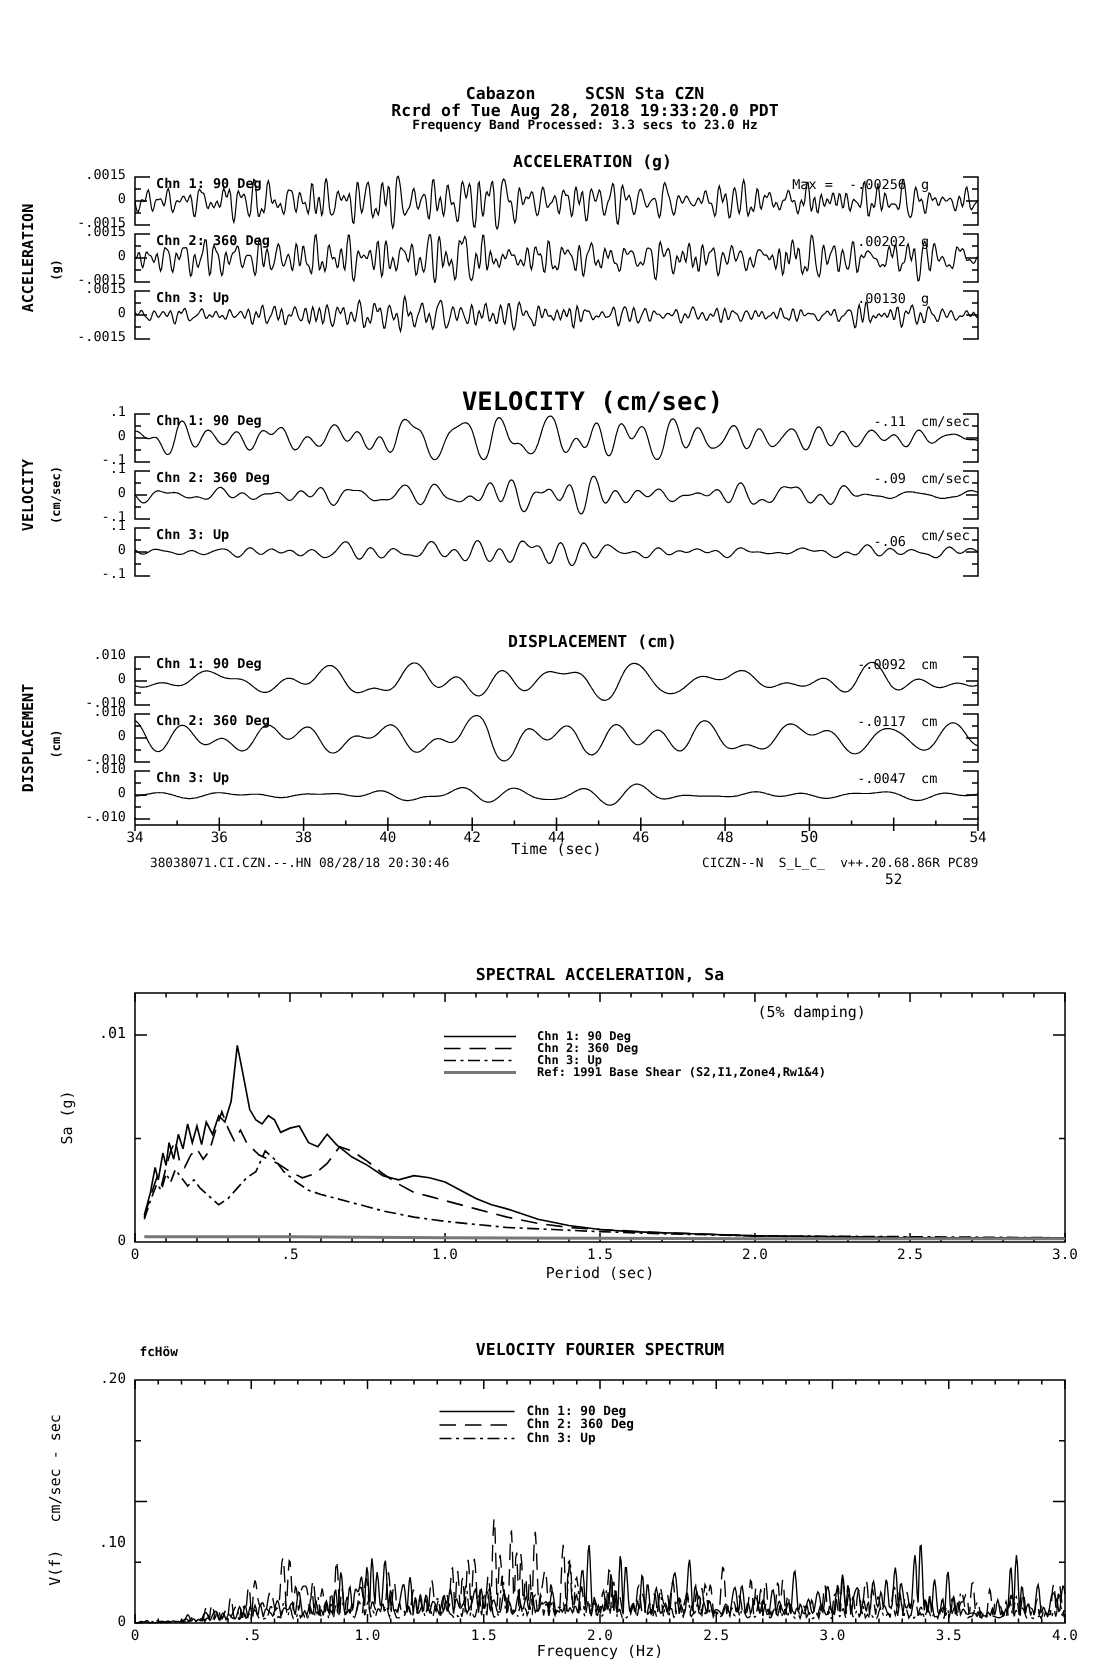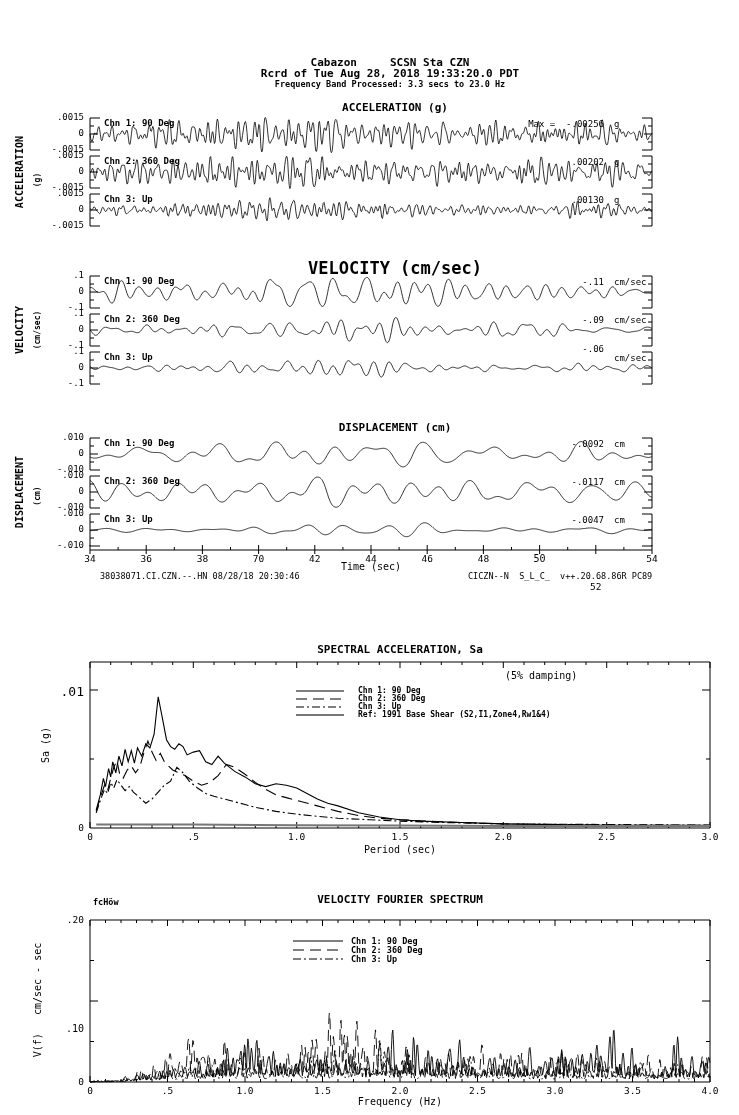--- a/index.html
+++ b/index.html
@@ -80,21 +80,21 @@
   <div class="vlabel b" style="left:38px;top:330px;font-size:8px">(cm/sec)</div>
   <div class="vlabel b" style="left:20px;top:492px;font-size:10px">DISPLACEMENT</div>
   <div class="vlabel b" style="left:38px;top:496px;font-size:8px">(cm)</div>
 
   <div class="lbl ctr" style="left:90px;top:562px;width:562px;font-size:10px">Time (sec)</div>
   <div class="lbl" style="left:100px;top:572px;font-size:8.5px">38038071.CI.CZN.--.HN 08/28/18 20:30:46</div>
   <div class="lbl" style="left:468px;top:572px;font-size:8.5px">CICZN--N  S_L_C_  v++.20.68.86R PC89</div>
 
   <div class="lbl b ctr" style="left:90px;top:644px;width:620px;font-size:11px">SPECTRAL ACCELERATION, Sa</div>
   <div class="lbl" style="left:505px;top:671px;font-size:10px">(5% damping)</div>
-  <div class="lbl rt" style="left:34px;top:685px;width:50px;font-size:13px">.01</div>
+  <div class="lbl rt" style="left:34px;top:685px;width:50px;font-size:10px">.01</div>
   <div class="lbl rt" style="left:34px;top:823px;width:50px;font-size:9.5px">0</div>
   <div class="vlabel" style="left:46px;top:745px;font-size:10px">Sa (g)</div>
   <div class="lbl b ctr" style="left:90px;top:894px;width:620px;font-size:11px">VELOCITY FOURIER SPECTRUM</div>
 
   <div class="lbl ctr" style="left:90px;top:845px;width:620px;font-size:10px">Period (sec)</div>
   <div class="lbl b" style="left:93px;top:898px;font-size:8.5px">fcHöw</div>
   <div class="lbl rt" style="left:34px;top:915px;width:50px;font-size:9.5px">.20</div>
   <div class="lbl rt" style="left:34px;top:1024px;width:50px;font-size:10px">.10</div>
   <div class="lbl rt" style="left:34px;top:1077px;width:50px;font-size:9.5px">0</div>
   <div class="vlabel" style="left:38px;top:1000px;font-size:10px">V(f)   cm/sec - sec</div>
@@ -126,21 +126,21 @@
     <div class="lbl rt" style="left: 24px; top: 309px; width: 60px; font-size: 9px;">.1</div>
     <div class="lbl rt" style="left: 24px; top: 325px; width: 60px; font-size: 9px;">0</div>
     <div class="lbl rt" style="left: 24px; top: 341px; width: 60px; font-size: 9px;">-.1</div>
     <div class="lbl b" style="left: 104px; top: 315px; font-size: 9px;">Chn 2: 360 Deg</div>
     <div class="lbl rt" style="left: 454px; top: 316px; width: 150px; font-size: 9px;">-.09</div>
     <div class="lbl" style="left: 614px; top: 316px; font-size: 9px;">cm/sec</div>
     <div class="lbl rt" style="left: 24px; top: 347px; width: 60px; font-size: 9px;">.1</div>
     <div class="lbl rt" style="left: 24px; top: 363px; width: 60px; font-size: 9px;">0</div>
     <div class="lbl rt" style="left: 24px; top: 379px; width: 60px; font-size: 9px;">-.1</div>
     <div class="lbl b" style="left: 104px; top: 353px; font-size: 9px;">Chn 3: Up</div>
-    <div class="lbl rt" style="left: 454px; top: 345px; width: 150px; font-size: 9px;">-.06</div>
+    <div class="lbl rt" style="left: 454px; top: 358px; width: 150px; font-size: 9px;">-.06</div>
     <div class="lbl" style="left: 614px; top: 354px; font-size: 9px;">cm/sec</div>
     <div class="lbl rt" style="left: 24px; top: 433px; width: 60px; font-size: 9px;">.010</div>
     <div class="lbl rt" style="left: 24px; top: 449px; width: 60px; font-size: 9px;">0</div>
     <div class="lbl rt" style="left: 24px; top: 465px; width: 60px; font-size: 9px;">-.010</div>
     <div class="lbl b" style="left: 104px; top: 439px; font-size: 9px;">Chn 1: 90 Deg</div>
     <div class="lbl rt" style="left: 454px; top: 440px; width: 150px; font-size: 9px;">-.0092</div>
     <div class="lbl" style="left: 614px; top: 440px; font-size: 9px;">cm</div>
     <div class="lbl rt" style="left: 24px; top: 471px; width: 60px; font-size: 9px;">.010</div>
     <div class="lbl rt" style="left: 24px; top: 487px; width: 60px; font-size: 9px;">0</div>
     <div class="lbl rt" style="left: 24px; top: 503px; width: 60px; font-size: 9px;">-.010</div>
@@ -149,21 +149,21 @@
     <div class="lbl" style="left: 614px; top: 478px; font-size: 9px;">cm</div>
     <div class="lbl rt" style="left: 24px; top: 509px; width: 60px; font-size: 9px;">.010</div>
     <div class="lbl rt" style="left: 24px; top: 525px; width: 60px; font-size: 9px;">0</div>
     <div class="lbl rt" style="left: 24px; top: 541px; width: 60px; font-size: 9px;">-.010</div>
     <div class="lbl b" style="left: 104px; top: 515px; font-size: 9px;">Chn 3: Up</div>
     <div class="lbl rt" style="left: 454px; top: 516px; width: 150px; font-size: 9px;">-.0047</div>
     <div class="lbl" style="left: 614px; top: 516px; font-size: 9px;">cm</div>
     <div class="lbl ctr" style="left: 76px; top: 554px; width: 28px; font-size: 9.5px;">34</div>
     <div class="lbl ctr" style="left: 132.2px; top: 554px; width: 28px; font-size: 9.5px;">36</div>
     <div class="lbl ctr" style="left: 188.4px; top: 554px; width: 28px; font-size: 9.5px;">38</div>
-    <div class="lbl ctr" style="left: 244.6px; top: 554px; width: 28px; font-size: 9.5px;">70</div>
+    <div class="lbl ctr" style="left: 244.6px; top: 554px; width: 28px; font-size: 9.5px;">40</div>
     <div class="lbl ctr" style="left: 300.8px; top: 554px; width: 28px; font-size: 9.5px;">42</div>
     <div class="lbl ctr" style="left: 357px; top: 554px; width: 28px; font-size: 9.5px;">44</div>
     <div class="lbl ctr" style="left: 413.2px; top: 554px; width: 28px; font-size: 9.5px;">46</div>
     <div class="lbl ctr" style="left: 469.4px; top: 554px; width: 28px; font-size: 9.5px;">48</div>
     <div class="lbl ctr" style="left: 525.6px; top: 554px; width: 28px; font-size: 10px;">50</div>
     <div class="lbl ctr" style="left: 581.8px; top: 554px; width: 28px; font-size: 9.5px; margin-top: 28px;">52</div>
     <div class="lbl ctr" style="left: 638px; top: 554px; width: 28px; font-size: 9.5px;">54</div>
     <div class="lbl ctr" style="left: 75px; top: 832px; width: 30px; font-size: 9.5px;">0</div>
     <div class="lbl ctr" style="left: 178.333px; top: 832px; width: 30px; font-size: 9.5px;">.5</div>
     <div class="lbl ctr" style="left: 281.667px; top: 832px; width: 30px; font-size: 9.5px;">1.0</div>

